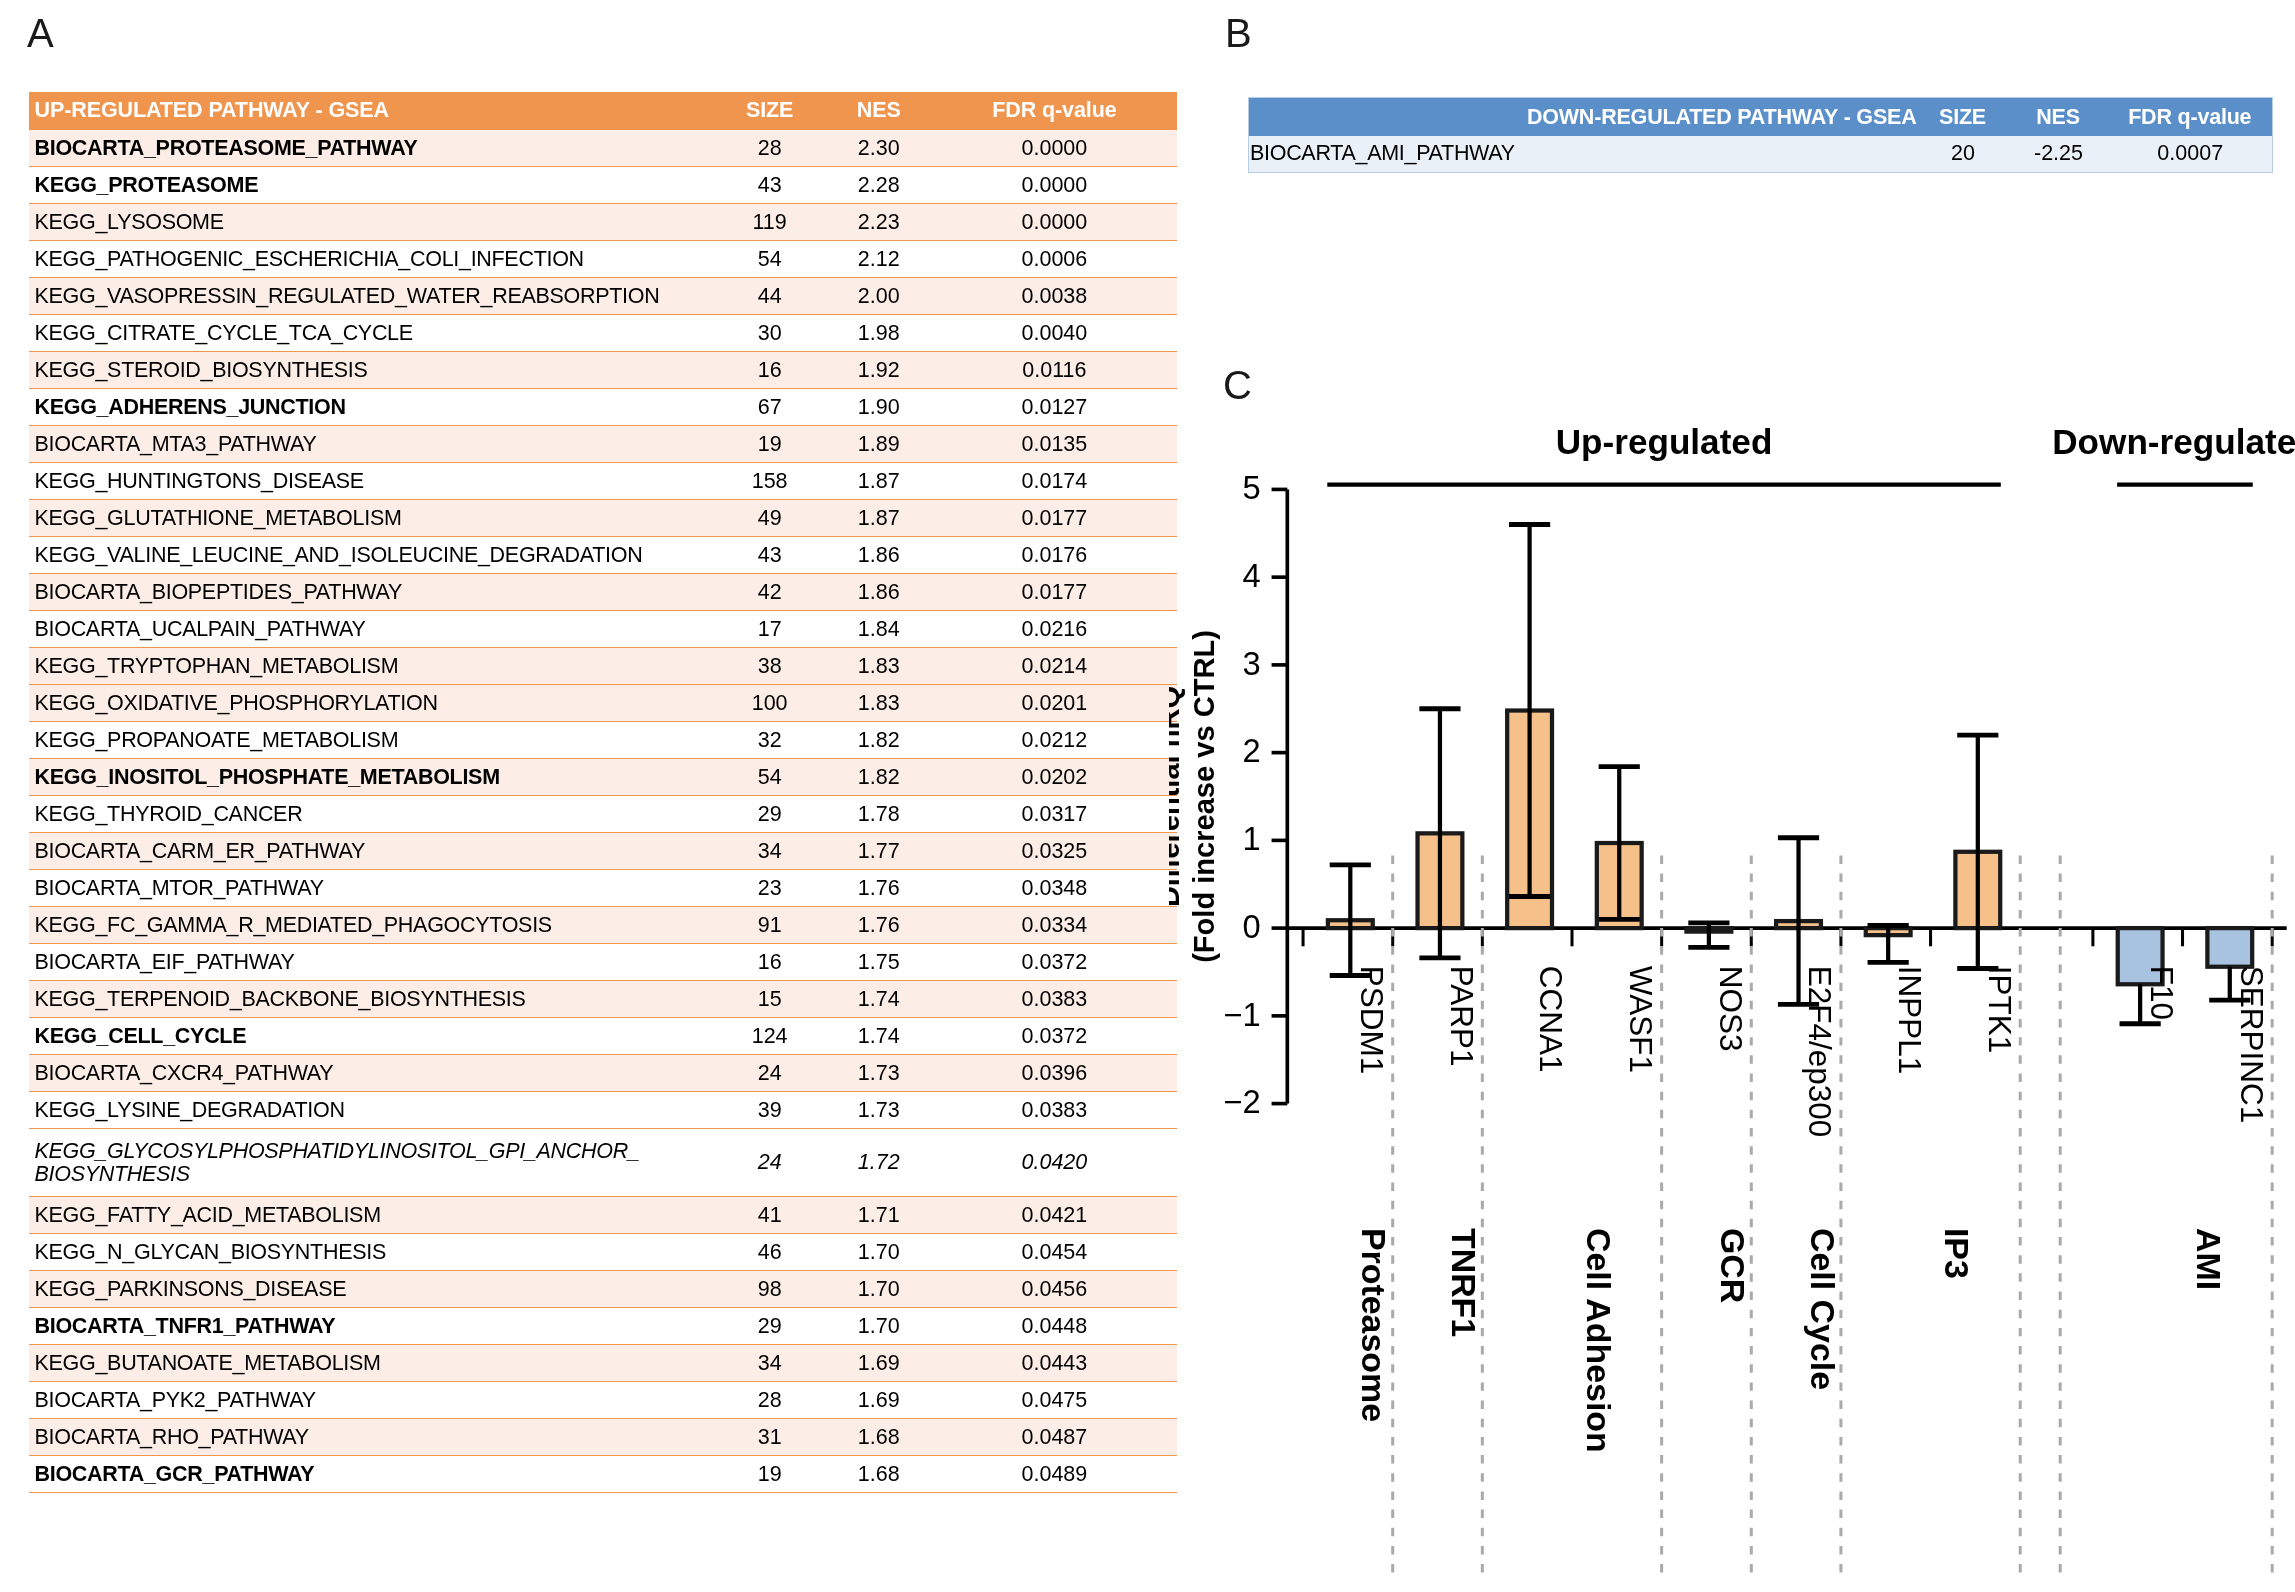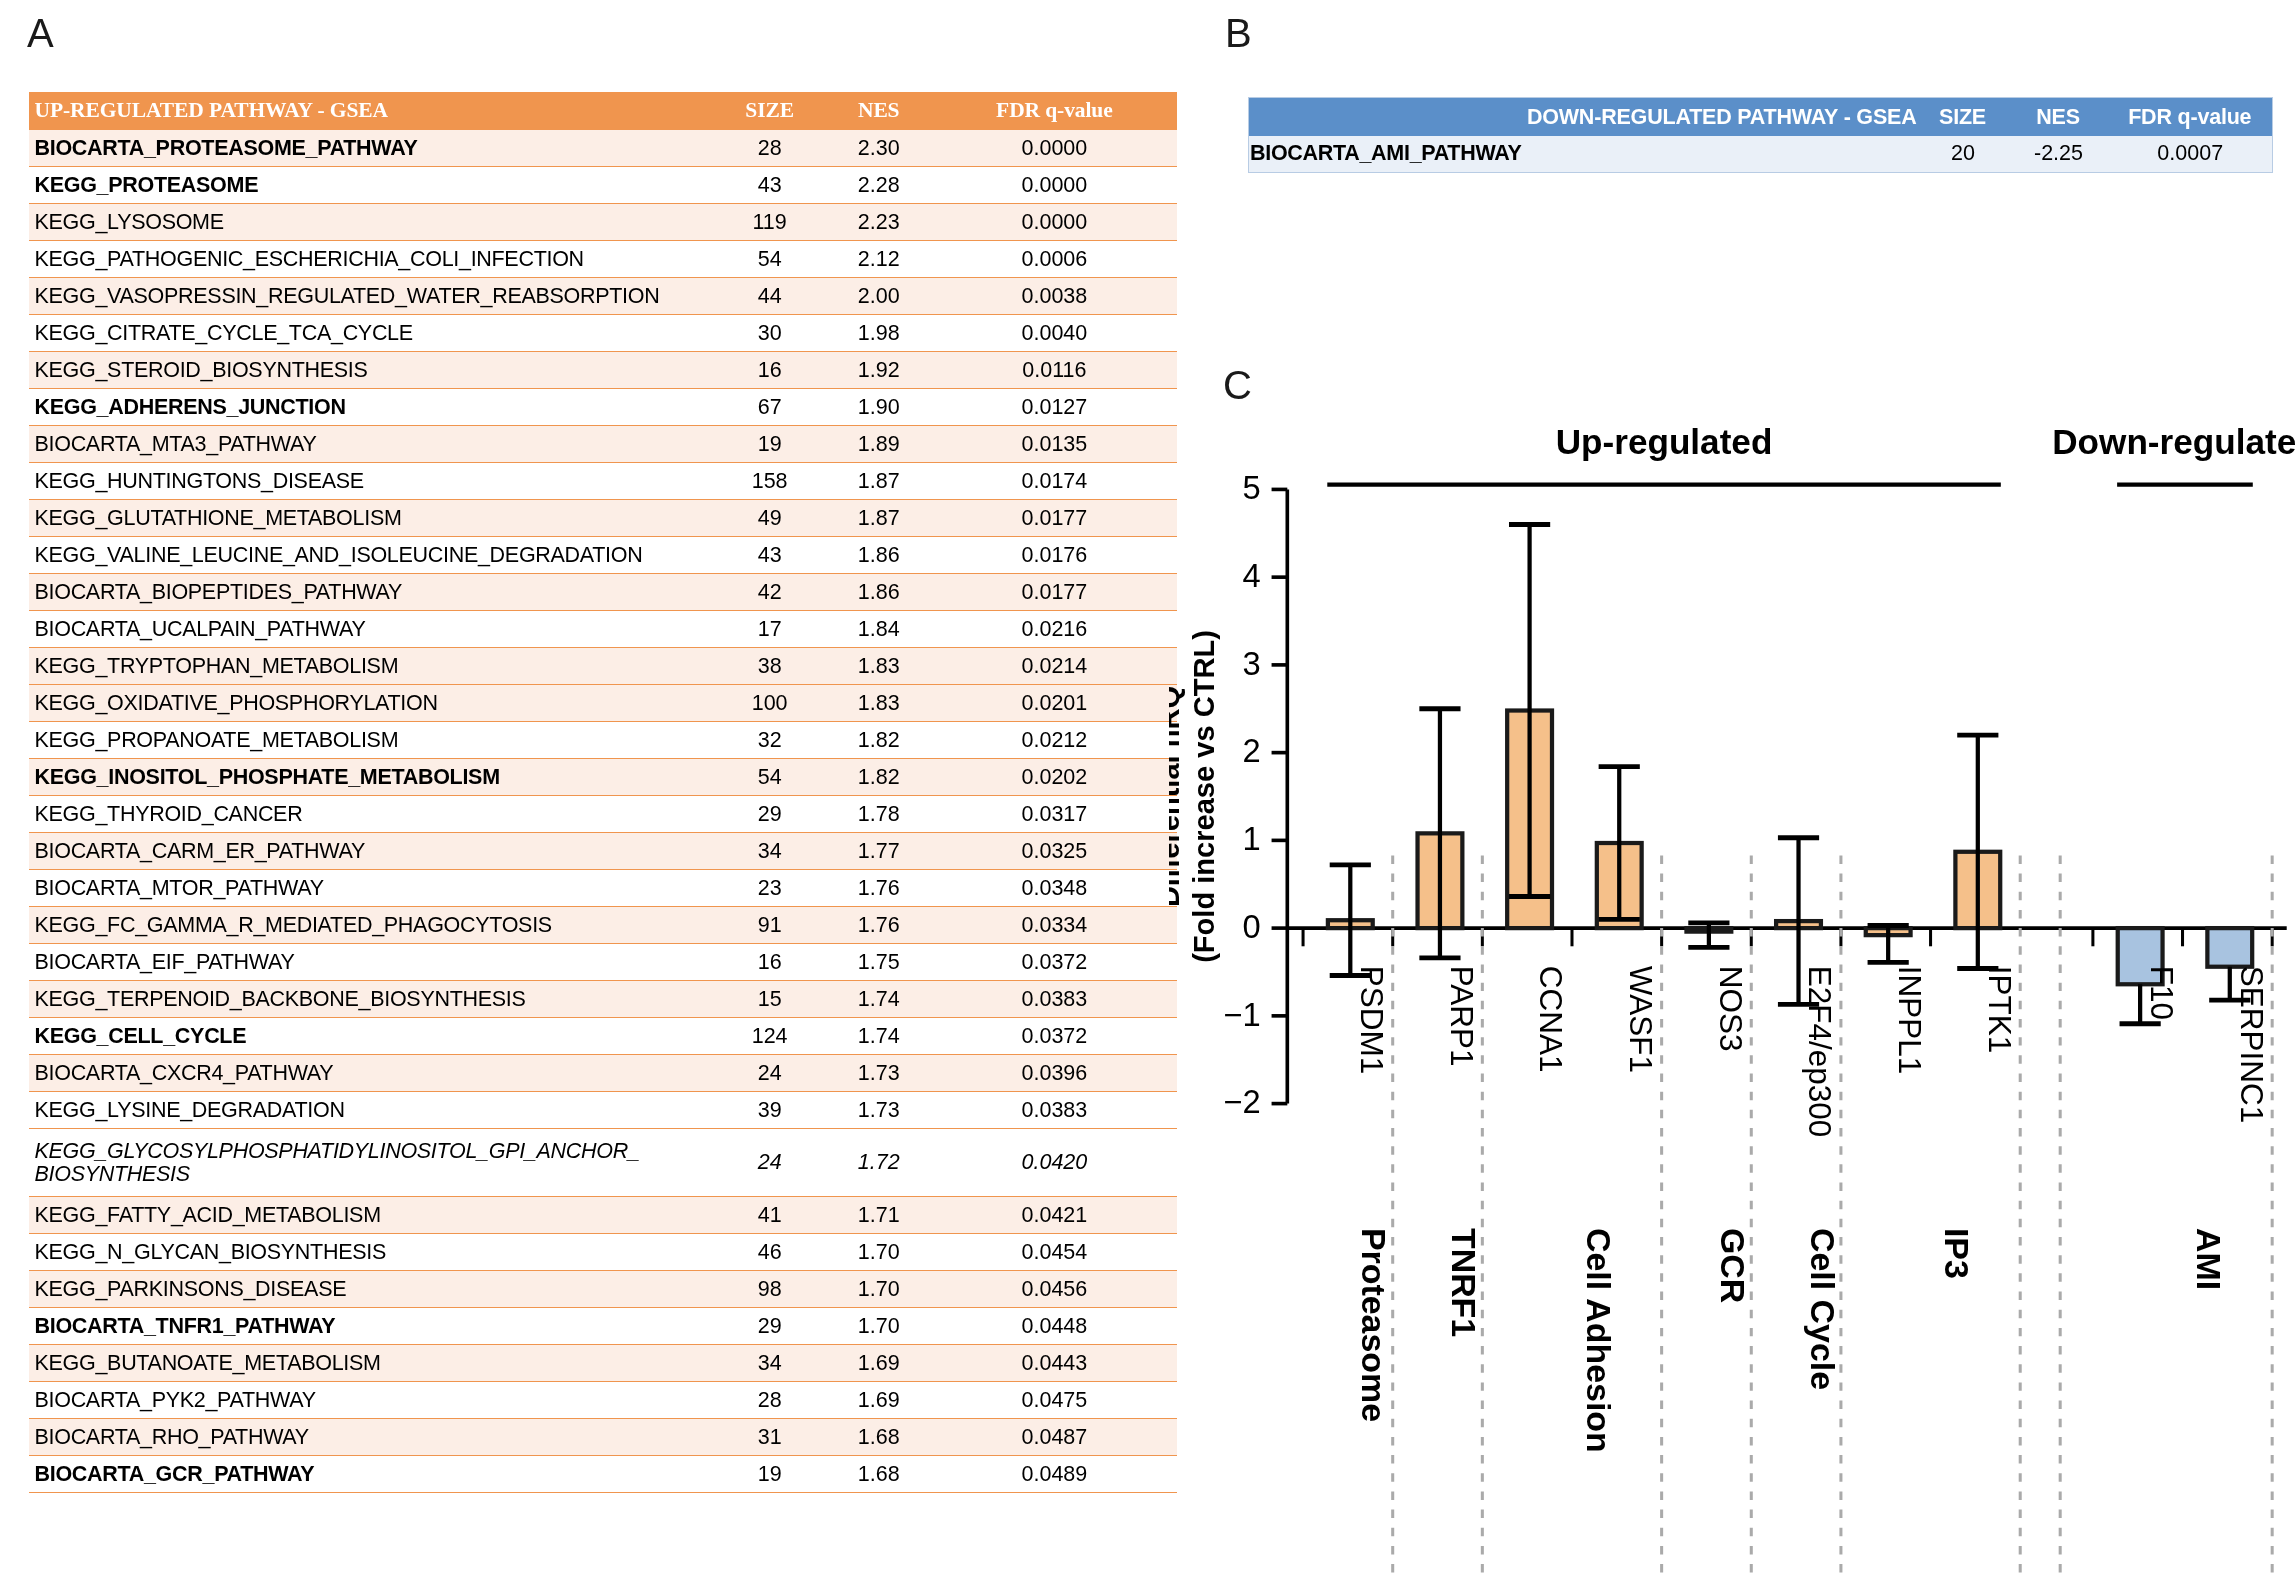--- a/index.html
+++ b/index.html
@@ -28,21 +28,20 @@
   }
   #tableA td, #tableA th { padding:0; }
   #tableA .hdr {
     background:#F0954E;
     color:#ffffff;
     font-weight:bold;
     font-size:21.5px;
     height:37px;
     text-align:left;
     letter-spacing:-0.1px;
-    font-family:Liberation Serif, serif;
   }
   #tableA .hdr.num { text-align:center; }
   #tableA tbody tr { height:37px;border-radius:9px; }
   #tableA tbody tr.odd  { background:#FCEEE6; }
   #tableA tbody tr.even { background:#FFFFFF; }
   #tableA tbody td {
     border-top:1.5px solid #F0954E;
     color:#000;
     vertical-align:middle;
     line-height:1.06;
@@ -70,21 +69,21 @@
     color:#ffffff;
     font-weight:bold;
     height:36px;
     text-align:right;
     padding-left:6px;
     letter-spacing:-0.2px;
   }
   #tableB .hdr.num { text-align:center; padding-left:0; }
   #tableB tbody tr { height:36px; background:#EAF0F8; }
   #tableB tbody td { color:#000; vertical-align:middle; }
-  #tableB td.name { font-weight:bold; letter-spacing:-0.3px; }
+  #tableB td.name { font-weight:normal; letter-spacing:-0.3px; }
   #tableB td.num  { text-align:center; }
   .bColPath { width:669px; }
   .bColSize { width:91px; }
   .bColNes  { width:100px; }
   .bColFdr  { width:164px; }
 
   
   #chartC {
     position:absolute;
     left:1169px; top:424px;

